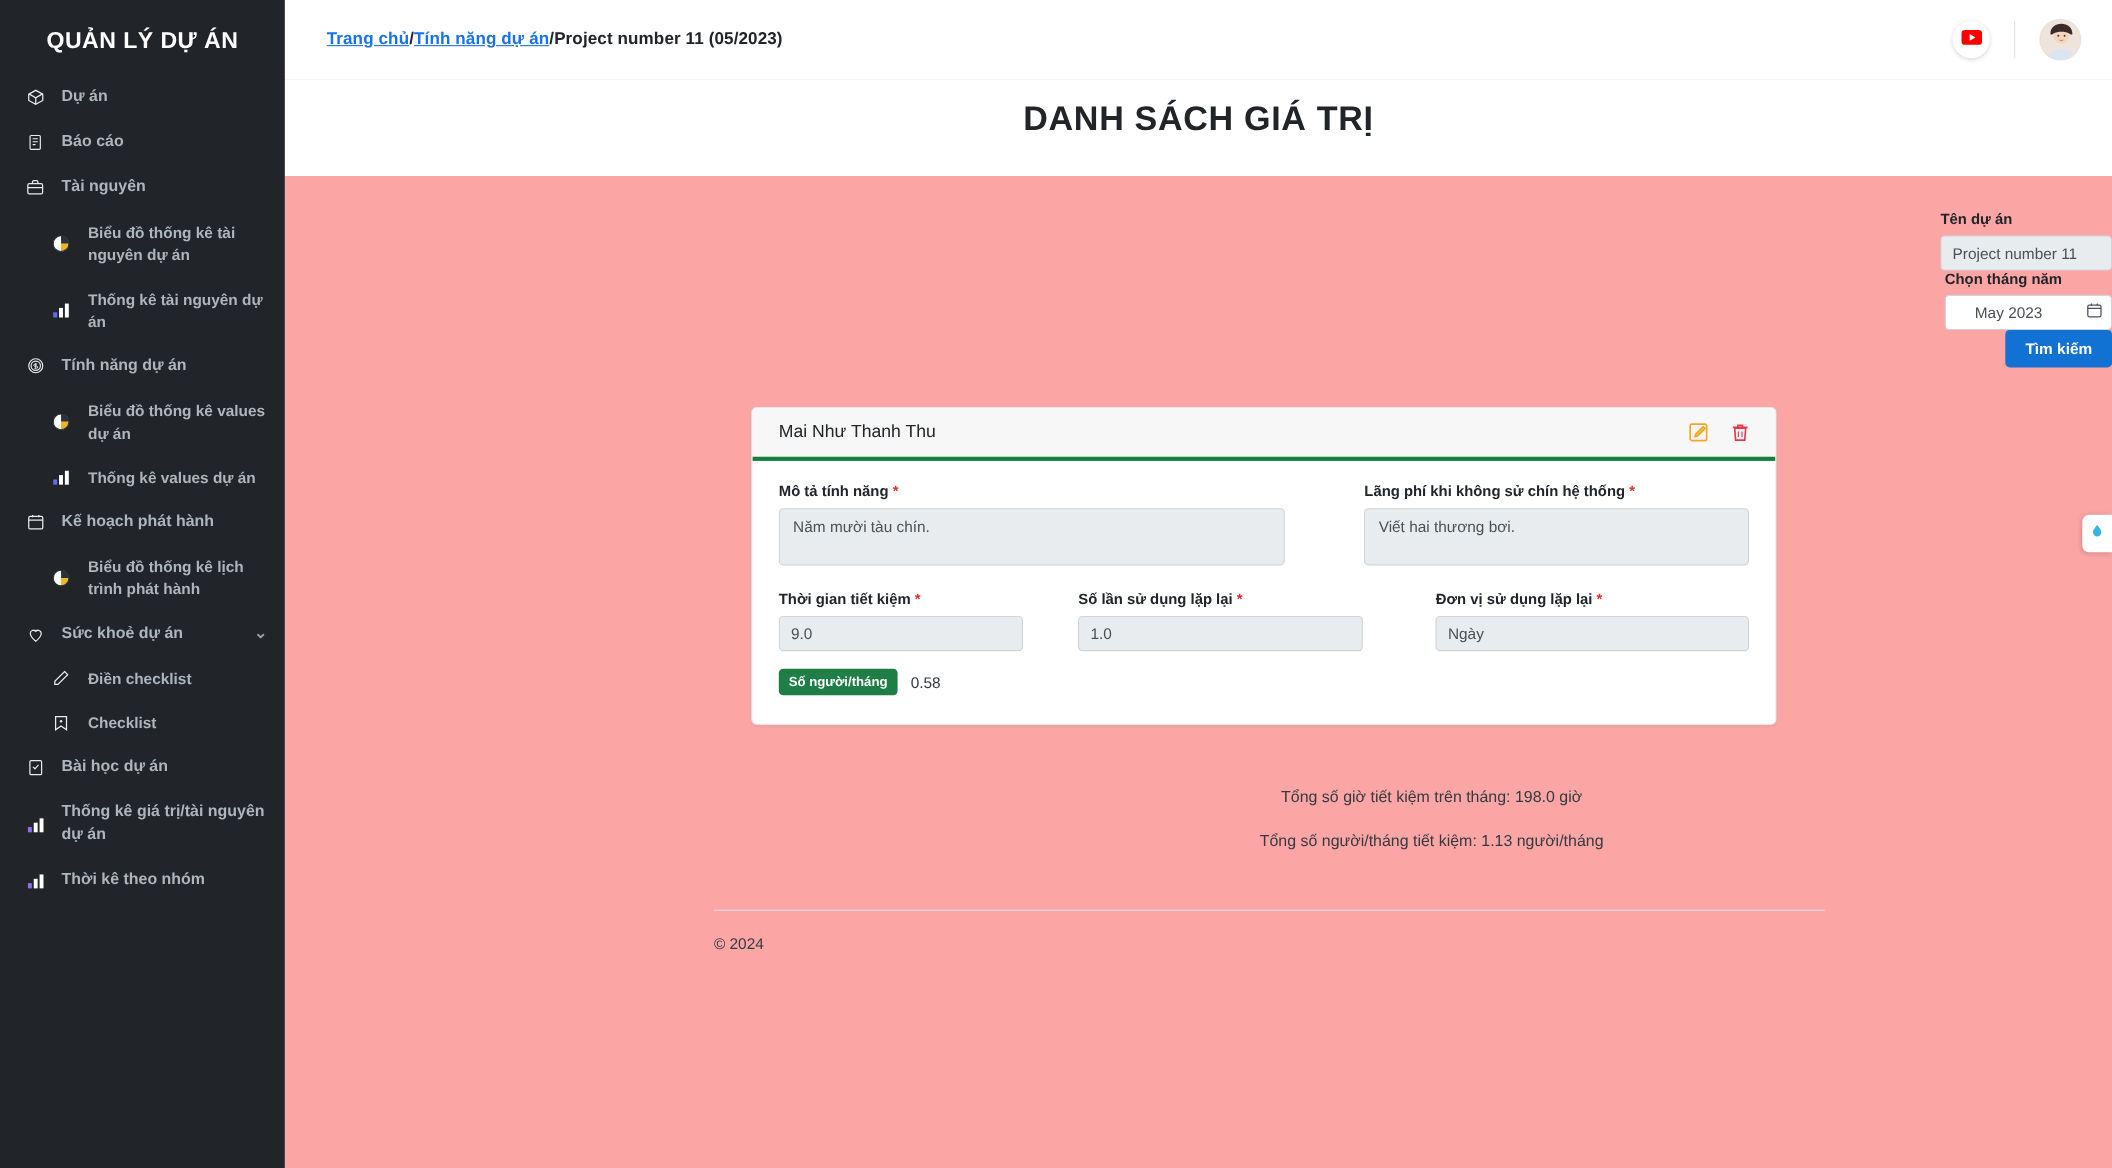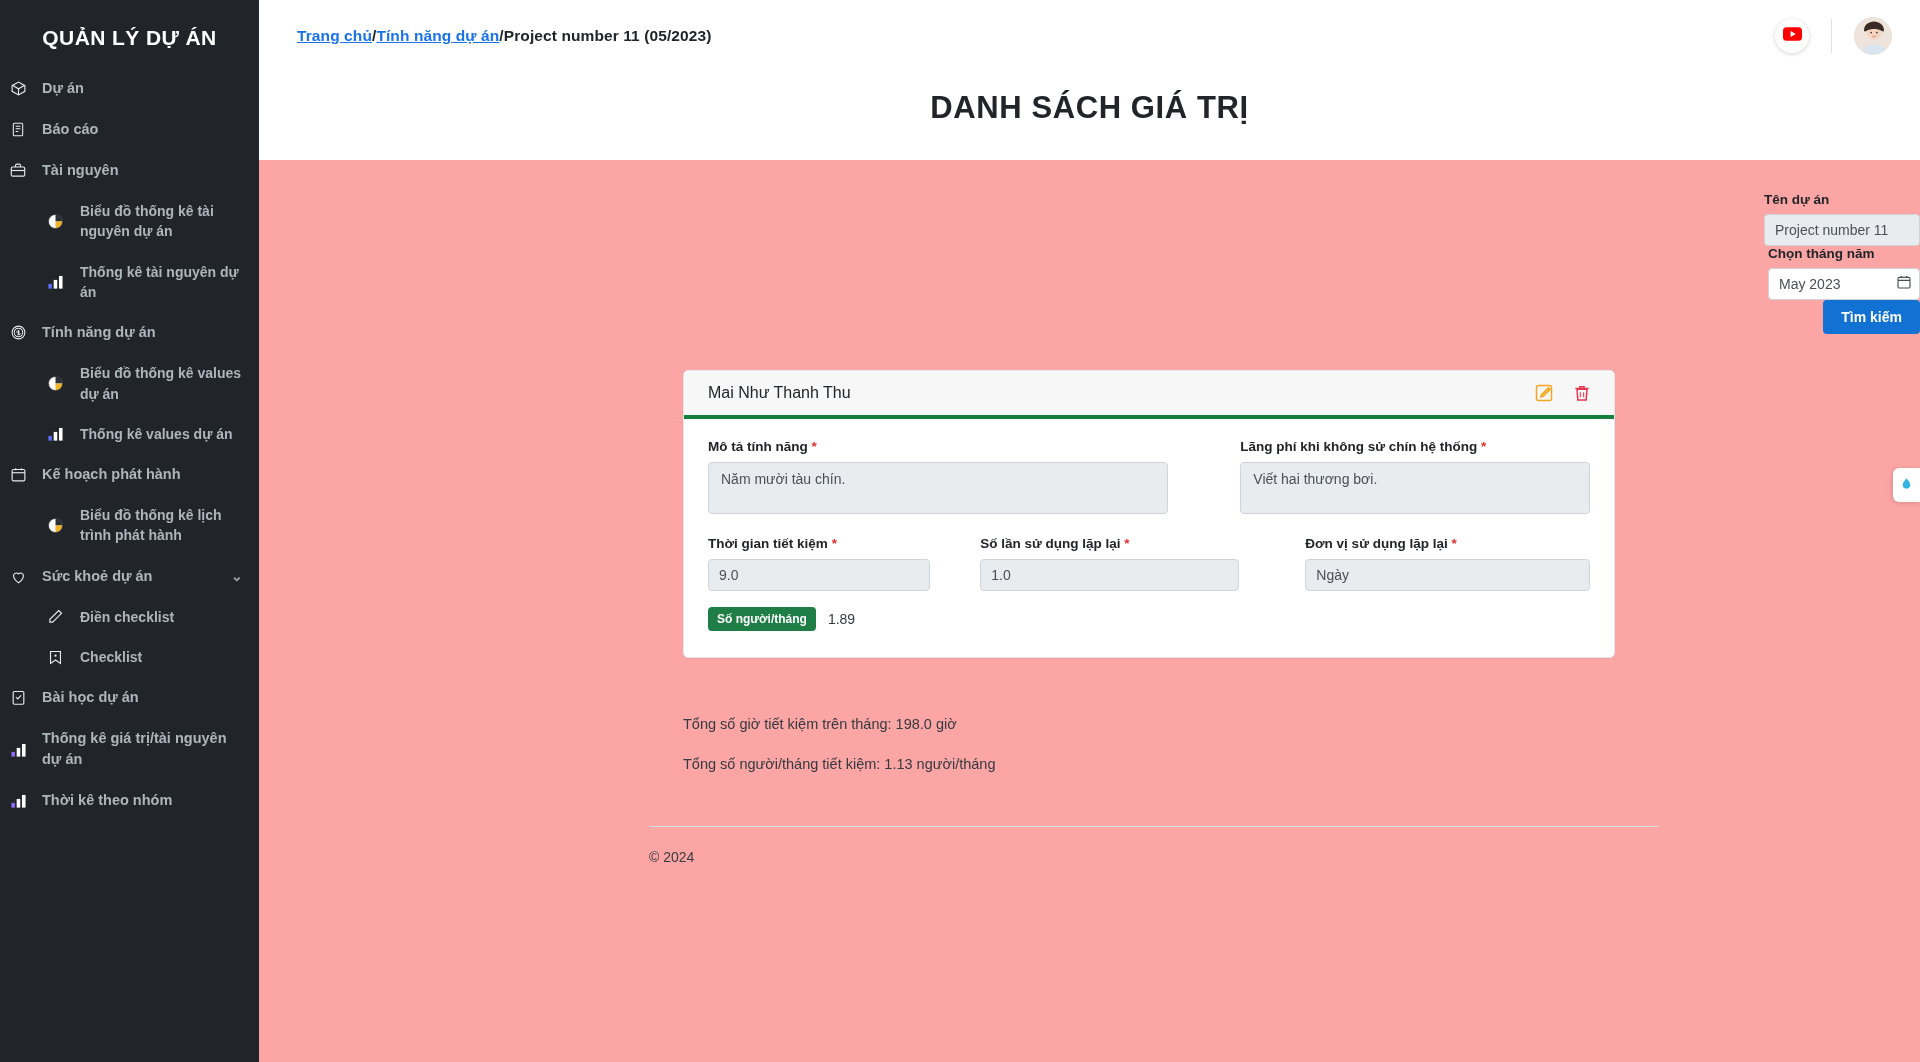--- a/index.html
+++ b/index.html
@@ -16,21 +16,21 @@
     background: #212529; color: #adb5bd;
     padding-top: 18px; overflow: hidden; position: relative;
   }
   .brand {
     color: #ffffff; font-size: 21px; font-weight: 700;
     letter-spacing: .4px; text-align: center; padding: 8px 0 18px 0;
   }
   .nav { display: flex; flex-direction: column; }
   .nav-item {
     display: flex; align-items: center; gap: 14px;
-    padding: 10px 16px 10px 8px; cursor: pointer;
+    padding: 10px 16px 10px 22px; cursor: pointer;
     color: #adb5bd; font-size: 14.5px; font-weight: 600;
     line-height: 1.45;
   }
   .nav-item .ico { width: 20px; min-width: 20px; display: flex; align-items: center; justify-content: center; }
   .nav-item.sub { padding-left: 44px; font-size: 14px; }
   .nav-item.sub .ico { width: 22px; min-width: 22px; }
   .nav-label { flex: 1; }
   .chev { margin-left: 6px; opacity: .85; }
 
   
@@ -71,21 +71,21 @@
   .fld { display: flex; flex-direction: column; }
   .fld-label { font-size: 13.5px; font-weight: 700; color: #212529; margin-bottom: 7px; }
   .inp {
     height: 32px; border: 1px solid #ced4da; border-radius: 4px;
     background: #e9ecef; font-size: 14px; color: #495057;
     padding: 4px 10px; font-family: "Liberation Sans", sans-serif;
   }
   .inp-name { width: 156px; }
   .fld.month { margin-left: 18px; }
   .month-wrap { position: relative; width: 152px; }
-  .inp-month { width: 152px; background: #fff; padding-right: 46px; }
+  .inp-month { width: 152px; background: #fff; padding-right: 46px; text-align: center; }
   .cal-ico { position: absolute; right: 8px; top: 6px; pointer-events: none; }
   .btn-search {
     margin-left: 26px; height: 34px; padding: 0 18px;
     background: #1272d3; color: #fff; border: none; border-radius: 4px;
     font-size: 14px; font-weight: 600; cursor: pointer;
     font-family: "Liberation Sans", sans-serif;
   }
 
   
   .card {
@@ -119,21 +119,21 @@
   .r3b { width: 282px; margin-left: 50px; }
   .r3c { width: 310px; margin-left: 66px; }
   .inp-lg { width: 100%; height: 32px; }
   .badge-row { display: flex; align-items: center; gap: 12px; margin-top: 16px; }
   .badge {
     background: #1e7e45; color: #fff; font-size: 12px; font-weight: 700;
     padding: 5px 9px; border-radius: 4px;
   }
   .badge-val { font-size: 14px; color: #343a40; }
 
-  .totals { margin: 58px 0 0 424px; display: flex; flex-direction: column; gap: 24px; }
+  .totals { margin: 58px 0 0 424px; display: flex; flex-direction: column; gap: 24px; text-align: center; }
   .total-line { font-size: 14.5px; color: #343a40; }
 
   .foot-sep { margin: 54px 0 0 390px; width: 1010px; height: 1px; background: #d8dde2; }
   .copyright { margin: 22px 0 0 390px; font-size: 14px; color: #343a40; }
 
   
   .float-tab {
     position: absolute; right: 0; top: 468px;
     width: 27px; height: 34px; background: #fff;
     border-radius: 6px 0 0 6px; box-shadow: -1px 1px 5px rgba(0,0,0,.15);
@@ -441,21 +441,21 @@
               <div class="flabel">
                 <span>Đơn vị sử dụng lặp lại</span>
                 <span class="req">*</span>
               </div>
               <input class="inp inp-lg" type="text" readonly="" value="Ngày" style="">
             </div>
           </div>
 
           <div class="badge-row">
             <span class="badge">Số người/tháng</span>
-            <span class="badge-val">1.89</span>
+            <span class="badge-val">0.58</span>
           </div>
         </div>
       </div>
 
       <div class="totals">
         <div class="total-line">Tổng số giờ tiết kiệm trên tháng: 198.0 giờ</div>
         <div class="total-line">Tổng số người/tháng tiết kiệm: 1.13 người/tháng</div>
       </div>
 
       <div class="foot-sep"></div>

